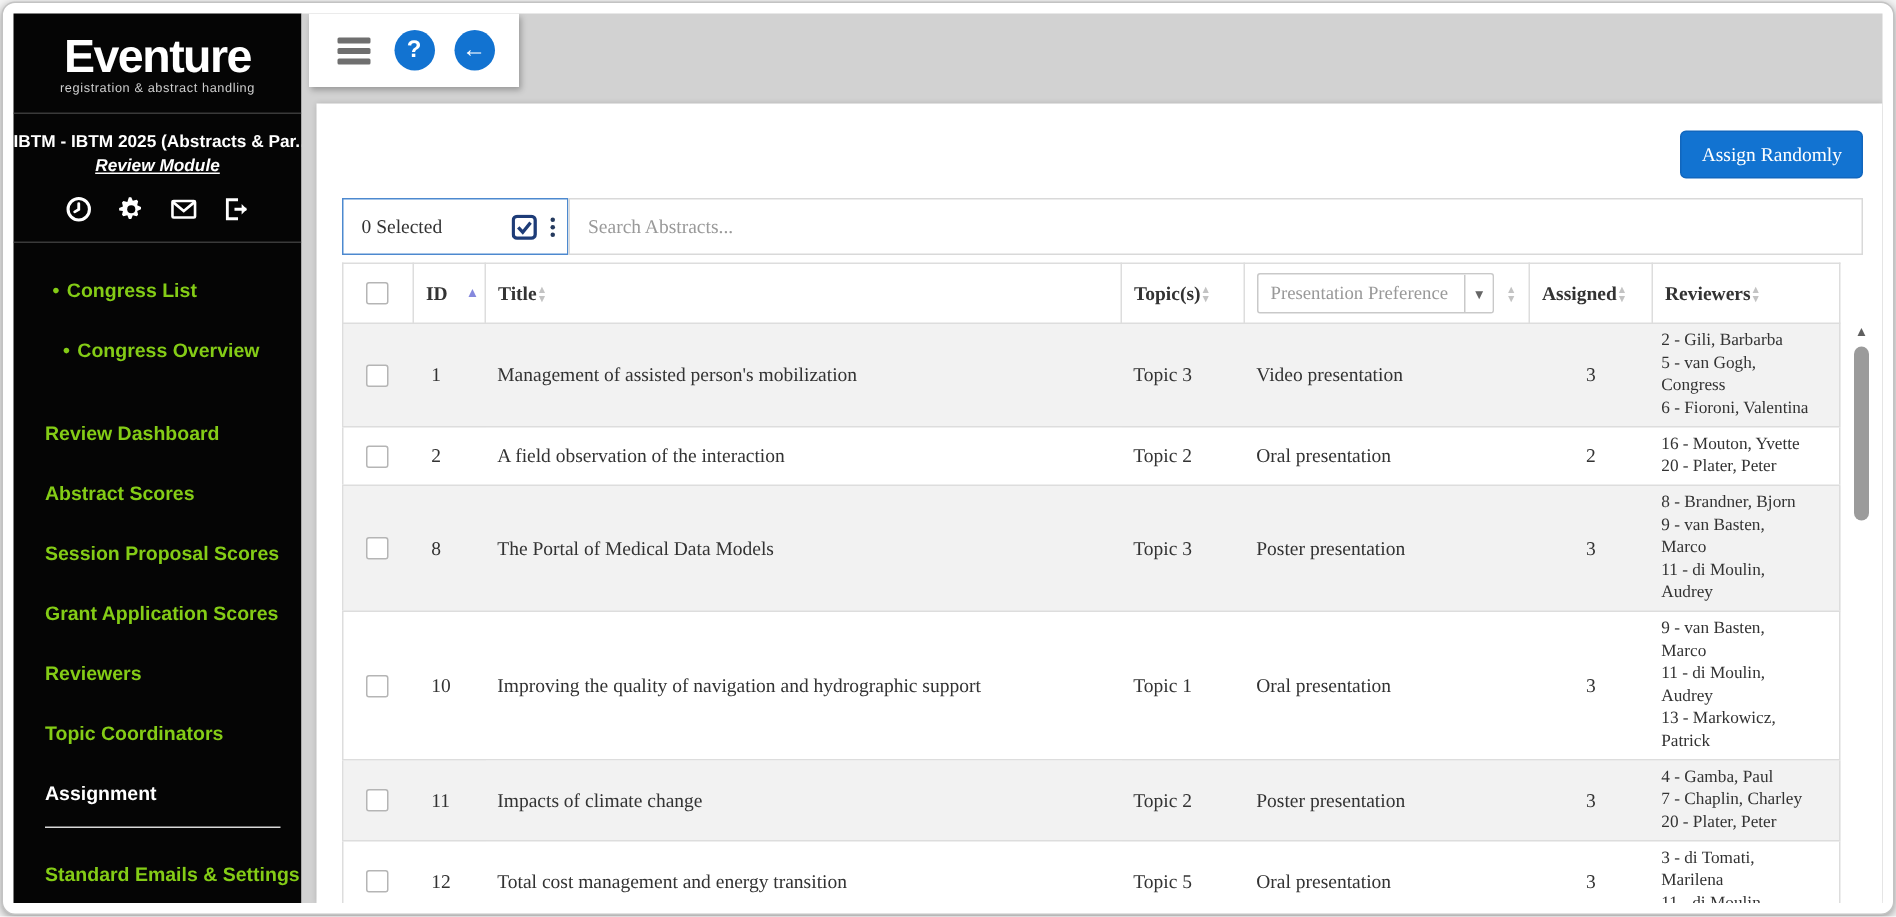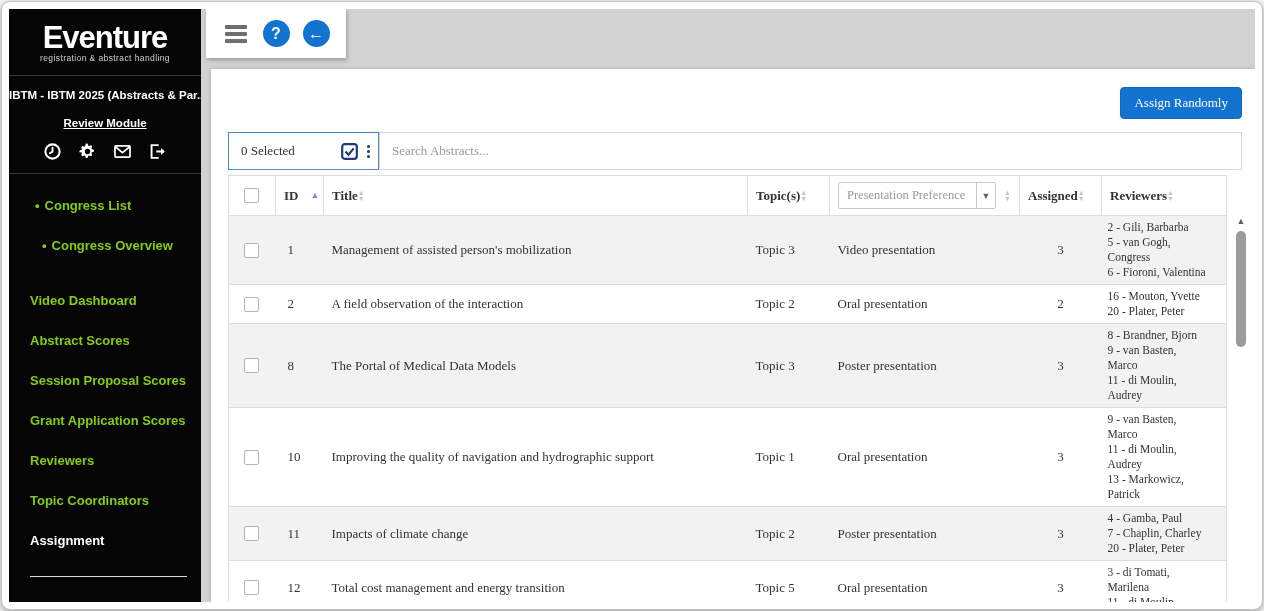--- a/index.html
+++ b/index.html
@@ -19,35 +19,35 @@
   .sidebar {
     width:192px; flex-shrink:0; background:#050505; color:#fff;
     overflow:hidden; display:flex; flex-direction:column;
   }
   .logo { text-align:center; padding-top:12px; }
   .logo-title { font-size:31px; font-weight:bold; letter-spacing:-1px; color:#fff; line-height:34px; }
   .logo-tag { font-size:8.5px; color:#cfcfcf; letter-spacing:.4px; margin-top:-2px; }
   .side-divider { border-top:1px solid #3a3a3a; margin-top:12px; }
   .congress { text-align:center; margin-top:13px; }
   .congress-name { font-size:11.5px; font-weight:bold; color:#fff; white-space:nowrap; overflow:hidden; }
-  .congress-module { font-size:11.5px; font-weight:bold; color:#fff; text-decoration:underline; margin-top:16px; cursor:pointer; }
+  .congress-module { font-size:11.5px; font-weight:bold; color:#fff; text-decoration:underline; margin-top:4px; cursor:pointer;font-style:italic; }
   .side-icons { display:flex; justify-content:space-around; align-items:center; margin-top:13px; padding:0 26px; height:22px; }
   .side-icons .sicon { width:19px; height:19px; display:inline-flex; align-items:center; justify-content:center; cursor:pointer; }
   .side-icons svg { width:19px; height:19px; }
   .nav { list-style:none; margin-top:22px; padding:0 14px 0 21px; }
   .nav li {
     font-size:13px; font-weight:bold; color:#84cc16; line-height:19px;
     margin-bottom:21px; cursor:pointer; white-space:nowrap;
   }
   .nav li .bullet { display:none; margin-right:5px; }
   .nav li.bullet .bullet { display:inline; }
   .nav li.bullet { padding-left:5px; }
   .nav li.indent2 { padding-left:12px; }
   .nav li.gap-top { margin-top:36px; }
-  .nav li.active { color:#fff; border-bottom:1px solid #d8d8d8; padding-bottom:26px; }
+  .nav li.active { color:#fff; border-bottom:1px solid #d8d8d8; padding-bottom:13px; }
   
   .main { flex:1; background:#d2d2d2; position:relative; overflow:hidden; }
   .floating-toolbar {
     position:absolute; left:5px; top:0; width:140px; height:49px; background:#fff;
     box-shadow:1px 2px 4px rgba(0,0,0,.28);
     display:flex; align-items:center; justify-content:space-around; padding:0 10px; z-index:2;
   }
   .tb-btn { border:none; background:none; cursor:pointer; display:flex; align-items:center; justify-content:center; width:30px; height:30px; padding:0; }
   .hamburger { display:inline-block; width:22px; }
   .hamburger span { display:block; height:4px; background:#6f6f6f; border-radius:1px; margin:3px 0; }
@@ -149,21 +149,21 @@
             <path d="M13.5 4H4.5v16h9" fill="none" stroke="#fff" stroke-width="2.4"></path>
             <path d="M10.5 12h10" stroke="#fff" stroke-width="2.4"></path>
             <path d="M16.5 7.5L21 12l-4.5 4.5z" fill="#fff"></path>
           </svg>
       </span>
     </div>
     <div class="side-divider"></div>
     <ul class="nav" id="side-nav">
         <li class="bullet"><span class="bullet">•</span><span class="lbl">Congress List</span></li>
         <li class="bullet indent2"><span class="bullet">•</span><span class="lbl">Congress Overview</span></li>
-        <li class="gap-top"><span class="lbl">Video Dashboard</span></li>
+        <li class="gap-top"><span class="lbl">Review Dashboard</span></li>
         <li><span class="lbl">Abstract Scores</span></li>
         <li><span class="lbl">Session Proposal Scores</span></li>
         <li><span class="lbl">Grant Application Scores</span></li>
         <li><span class="lbl">Reviewers</span></li>
         <li><span class="lbl">Topic Coordinators</span></li>
         <li class="active"><span class="lbl">Assignment</span></li>
         <li><span class="lbl">Standard Emails &amp; Settings</span></li>
       </ul>
   </aside>
 

